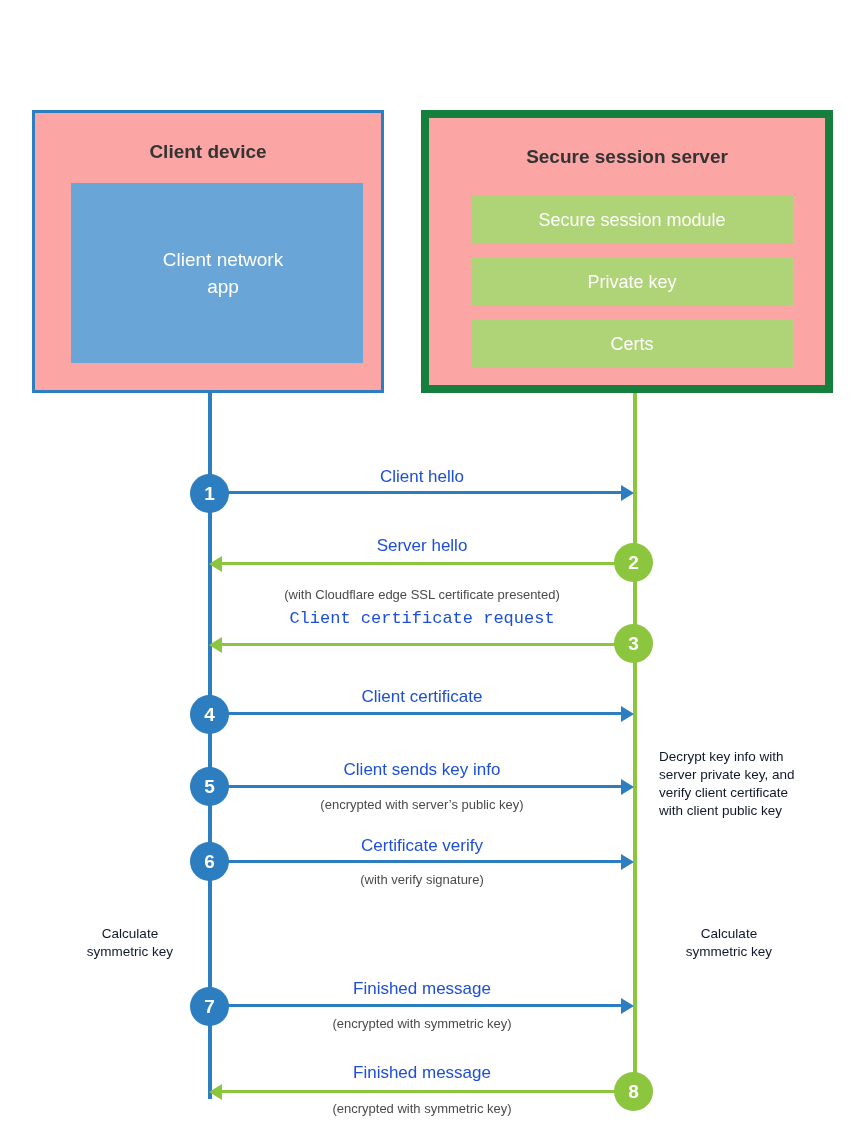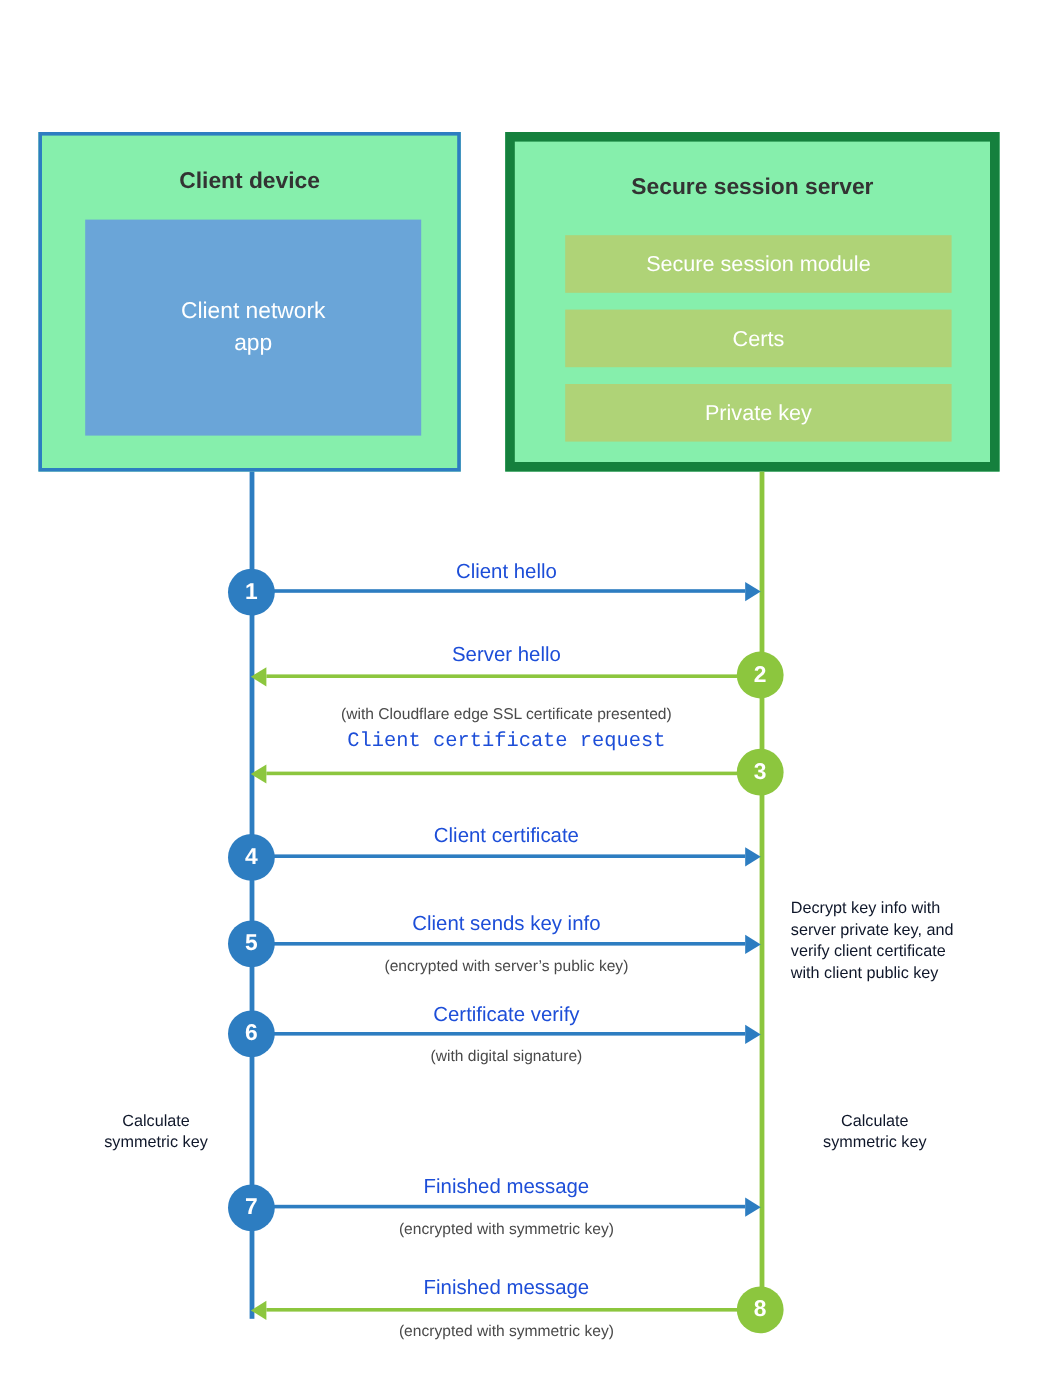--- a/index.html
+++ b/index.html
@@ -27,21 +27,21 @@
     font-size: 27px;
     font-weight: 400;
     color: #585858;
     letter-spacing: 0.1px;
     white-space: nowrap;
   }
 
   
   .entity-box {
     position: absolute;
-    background: #86efac;
+    background: #fca5a5;
     box-sizing: border-box;
   }
   .entity-box.client {
     left: 32px;
     top: 110px;
     width: 352px;
     height: 283px;
     border: 3px solid #2D7DC1;
   }
   .entity-box.server {
@@ -69,20 +69,21 @@
     width: 280px;
     height: 180px;
     background: #6AA5D8;
     color: #ffffff;
     font-size: 19px;
     line-height: 27px;
     display: flex;
     align-items: center;
     justify-content: center;
     text-align: center;
+    padding-left: 12px;
   }
 
   .server-bars {
     position: absolute;
     left: 42px;
     top: 78px;
     width: 322px;
   }
   .server-bar {
     background: #AFD377;
@@ -185,22 +186,22 @@
   <div class="entity-box client">
     <div class="entity-title">Client device</div>
     <div class="client-app" style="white-space: pre-line;">Client network
 app</div>
   </div>
 
   <div class="entity-box server">
     <div class="entity-title">Secure session server</div>
     <div class="server-bars">
       <div class="server-bar">Secure session module</div>
+      <div class="server-bar">Private key</div>
       <div class="server-bar">Certs</div>
-      <div class="server-bar">Private key</div>
     </div>
   </div>
 
   <div class="lifeline client"></div>
   <div class="lifeline server"></div>
 
   <div class="msg-label" style="left:210px; top:467px; width:424px;">Client hello</div>
   <div class="arrow-line blue" style="left:210px; top:491px; width:411px;"></div>
   <div class="arrow-head right blue" style="left:621px; top:485px;"></div>
   <div class="step-circle blue" style="left:190px; top:474px;">1</div>
@@ -223,21 +224,21 @@
 
   <div class="msg-label" style="left:210px; top:760px; width:424px;">Client sends key info</div>
   <div class="arrow-line blue" style="left:210px; top:785px; width:411px;"></div>
   <div class="arrow-head right blue" style="left:621px; top:779px;"></div>
   <div class="msg-sublabel" style="left:210px; top:797px; width:424px;">(encrypted with server’s public key)</div>
   <div class="step-circle blue" style="left:190px; top:767px;">5</div>
 
   <div class="msg-label" style="left:210px; top:836px; width:424px;">Certificate verify</div>
   <div class="arrow-line blue" style="left:210px; top:860px; width:411px;"></div>
   <div class="arrow-head right blue" style="left:621px; top:854px;"></div>
-  <div class="msg-sublabel" style="left:210px; top:872px; width:424px;">(with digital signature)</div>
+  <div class="msg-sublabel" style="left:210px; top:872px; width:424px;">(with verify signature)</div>
   <div class="step-circle blue" style="left:190px; top:842px;">6</div>
 
   <div class="side-note" style="left:659px; top:748px; width:190px; white-space: pre-line;">Decrypt key info with
 server private key, and
 verify client certificate
 with client public key</div>
 
   <div class="side-note center" style="left:60px; top:925px; width:140px; white-space: pre-line;">Calculate
 symmetric key</div>
   <div class="side-note center" style="left:659px; top:925px; width:140px; white-space: pre-line;">Calculate

